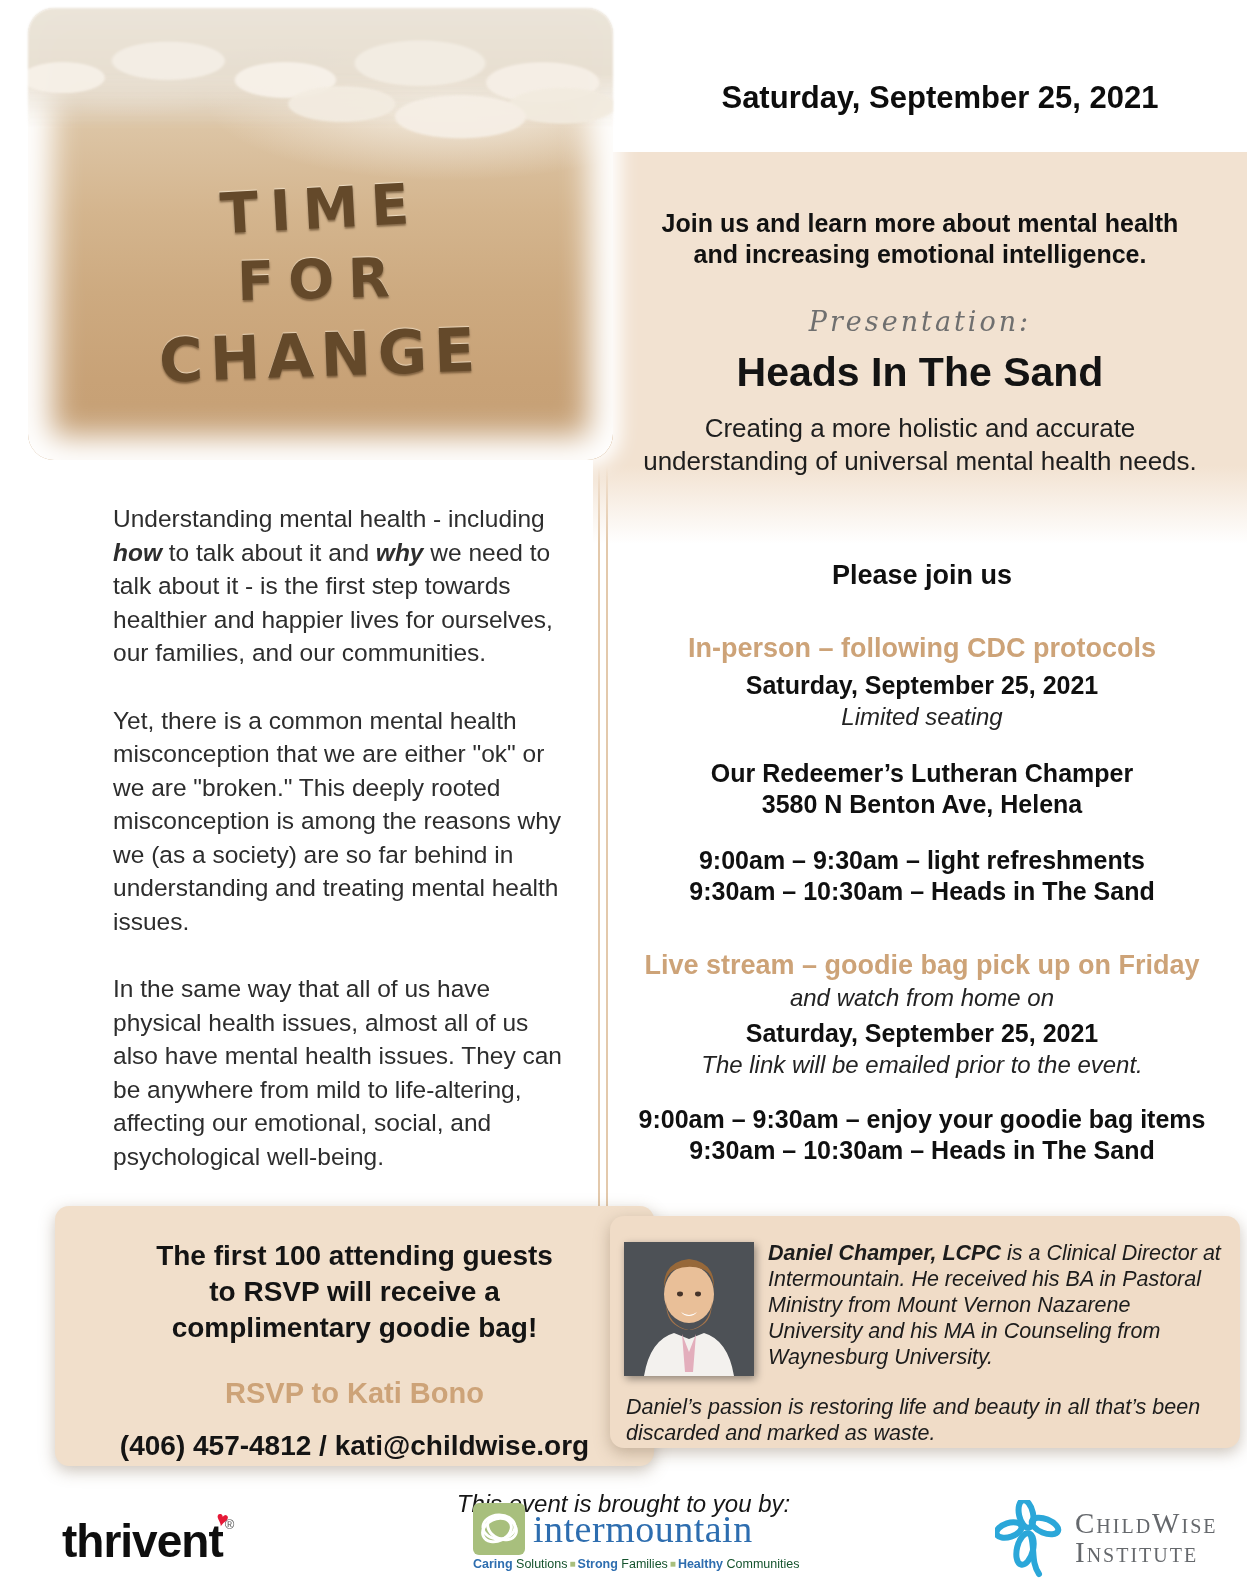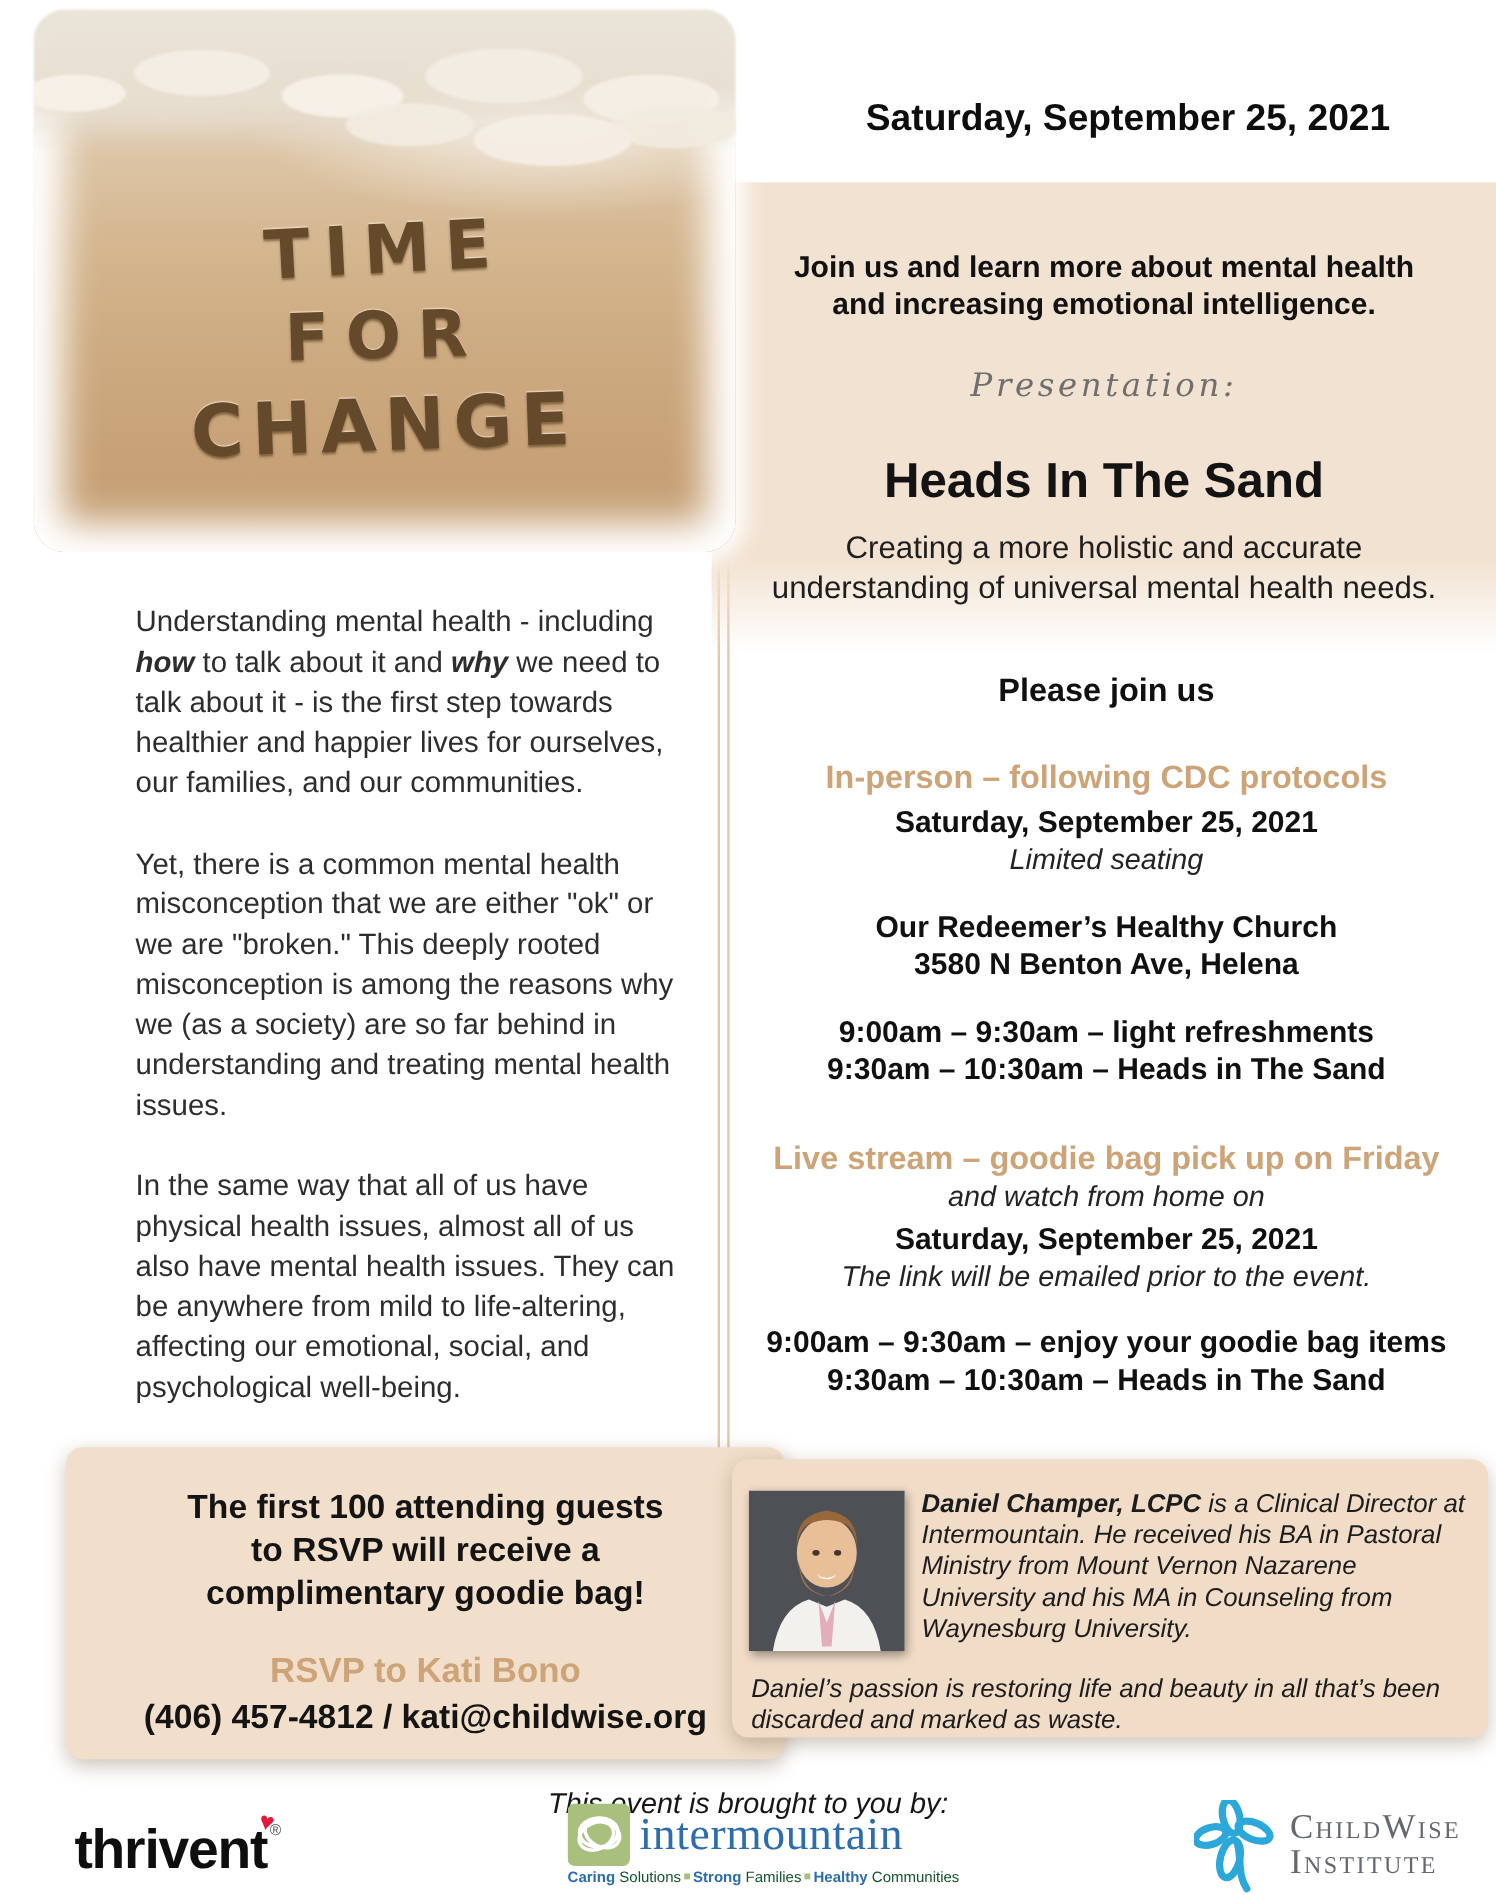--- a/index.html
+++ b/index.html
@@ -36,21 +36,21 @@
 
   
   .date-heading{position:absolute;left:640px;top:80px;width:600px;text-align:center;
     font-size:31px;font-weight:700;color:#0d0d0d;}
   .intro-panel{position:absolute;left:593px;top:152px;width:654px;height:392px;z-index:1;
     background:linear-gradient(180deg,#f2e2d1 0%,#f2e2d1 80%,rgba(242,226,209,0) 100%);
     text-align:center;}
   .join{margin-top:56px;font-size:25px;font-weight:700;line-height:31px;color:#111;}
   .presentation{margin-top:36px;font-family:"DejaVu Serif",serif;font-style:italic;
     font-size:27px;color:#6f6f6f;letter-spacing:3px;}
-  .heads{margin-top:40px;font-size:41px;font-weight:700;color:#131313;}
+  .heads{margin-top:12px;font-size:41px;font-weight:700;color:#131313;}
   .creating{margin-top:16px;font-size:26px;line-height:33px;color:#1e1e1e;font-weight:400;}
 
   
   .divider{position:absolute;left:598px;top:452px;width:6px;height:766px;
     border-left:2px solid #e3c9ac;border-right:2px solid #e3c9ac;z-index:0;}
 
   
   .left-col{position:absolute;left:113px;top:502px;width:465px;font-size:24.5px;
     line-height:33.5px;color:#2d2d2d;}
   .left-col p{margin:0 0 34px 0;}
@@ -66,21 +66,21 @@
   .sched{margin-top:25px;font-size:25px;font-weight:700;line-height:31px;}
   .ls-gap{margin-top:43px;}
 
   
   .rsvp-panel{position:absolute;left:55px;top:1206px;width:599px;height:260px;
     background:#f1dfcb;border-radius:14px;text-align:center;
     box-shadow:0 5px 16px rgba(110,85,60,.35);}
   .rsvp-l{font-size:28px;font-weight:700;line-height:36px;color:#141414;}
   .rsvp-first{margin-top:32px;}
   .rsvp-name{margin-top:31px;font-size:29px;font-weight:700;color:#cda378;}
-  .rsvp-info{margin-top:5px;font-size:28px;font-weight:700;color:#141414;}
+  .rsvp-info{margin-top:20px;font-size:28px;font-weight:700;color:#141414;}
 
   .bio-panel{position:absolute;left:610px;top:1216px;width:630px;height:232px;
     background:#f0dcc7;border-radius:14px;box-shadow:0 5px 16px rgba(110,85,60,.35);}
   .portrait{position:absolute;left:14px;top:26px;width:130px;height:134px;
     box-shadow:2px 3px 8px rgba(0,0,0,.4);}
   .bio-text{position:absolute;left:158px;top:24px;width:462px;font-size:21.5px;
     font-style:italic;line-height:26px;color:#1c1c1c;}
   .bio-name{font-weight:700;}
   .passion{position:absolute;left:16px;top:178px;width:600px;font-size:21.5px;
     font-style:italic;line-height:26px;color:#1c1c1c;}
@@ -148,21 +148,21 @@
   <div class="attend">
     <div class="please">
       <div>Please join us</div>
     </div>
 
     <div class="sec-head">In-person – following CDC protocols</div>
     <div class="b25">Saturday, September 25, 2021</div>
     <div class="i24">Limited seating</div>
 
     <div class="venue">
-      <div>Our Redeemer’s Healthy Church</div>
+      <div>Our Redeemer’s Lutheran Champer</div>
       <div>3580 N Benton Ave, Helena</div>
     </div>
 
     <div class="sched">
       <div>9:00am – 9:30am – light refreshments</div>
       <div>9:30am – 10:30am – Heads in The Sand</div>
     </div>
 
     <div class="sec-head ls-gap">Live stream – goodie bag pick up on Friday</div>
     <div class="i24">and watch from home on</div>

